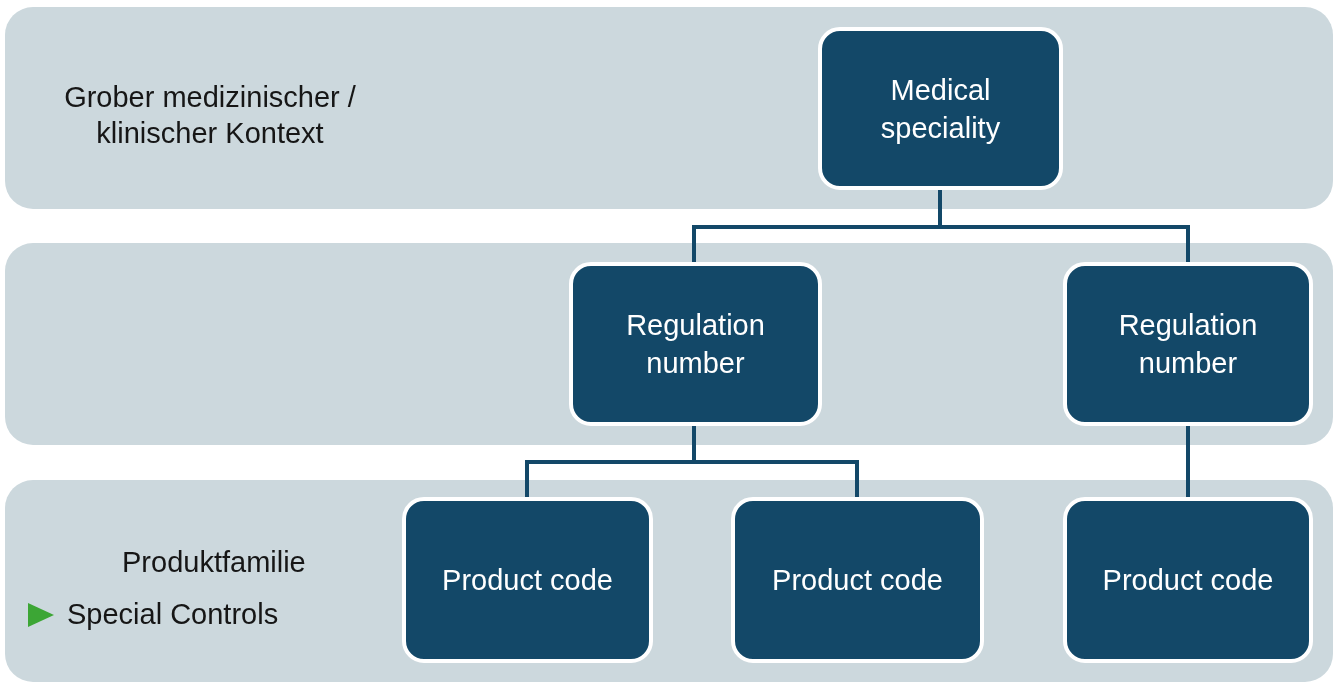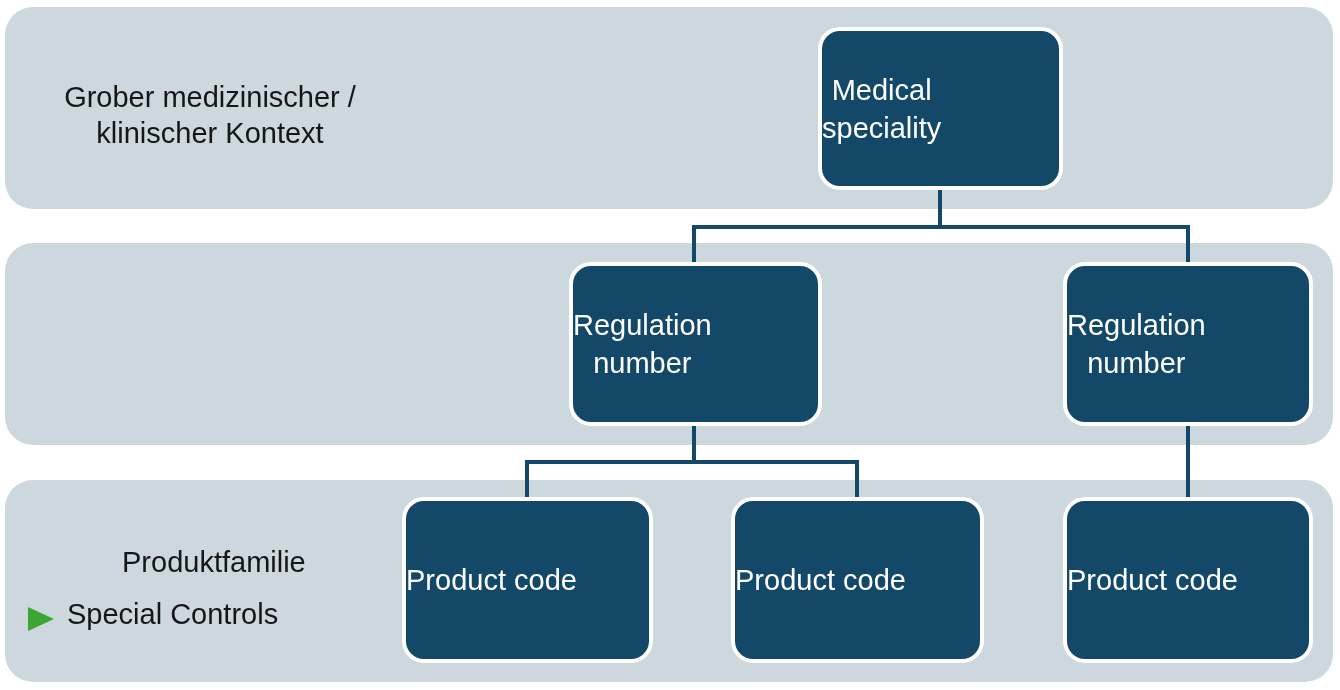--- a/index.html
+++ b/index.html
@@ -32,20 +32,21 @@
   .band-2 { top: 243px; }
   .band-3 { top: 480px; }
 
   .node {
     position: absolute;
     background: var(--node-fill);
     border: 4px solid #ffffff;
     border-radius: 22px;
     display: flex;
     align-items: center;
+    justify-content: center;
     color: var(--node-text);
     font-size: 29px;
     line-height: 38px;
     text-align: center;
     white-space: pre-line;
     z-index: 3;
   }
   .node-medical    { left: 818px;  top: 27px;  width: 245px; height: 163px; }
   .node-reg-left   { left: 569px;  top: 262px; width: 253px; height: 164px; }
   .node-reg-right  { left: 1063px; top: 262px; width: 250px; height: 164px; }
@@ -75,21 +76,21 @@
   .band1-label {
     left: 20px; top: 72px; width: 370px;
     text-align: center;
     line-height: 36px;
     white-space: pre-line;
   }
   .band2-title { left: 97px; top: 303px; margin-left: 20px; }
   .bullet-row {
     position: absolute;
     display: flex;
-    align-items: flex-end;
+    align-items: center;
     gap: 13px;
     color: var(--label-text);
     font-size: 29px;
     z-index: 4;
   }
   .band2-bullet-row { left: 23px; top: 355px; }
   .tri {
     display: inline-block;
     width: 0; height: 0;
     border-top: 12px solid transparent;

